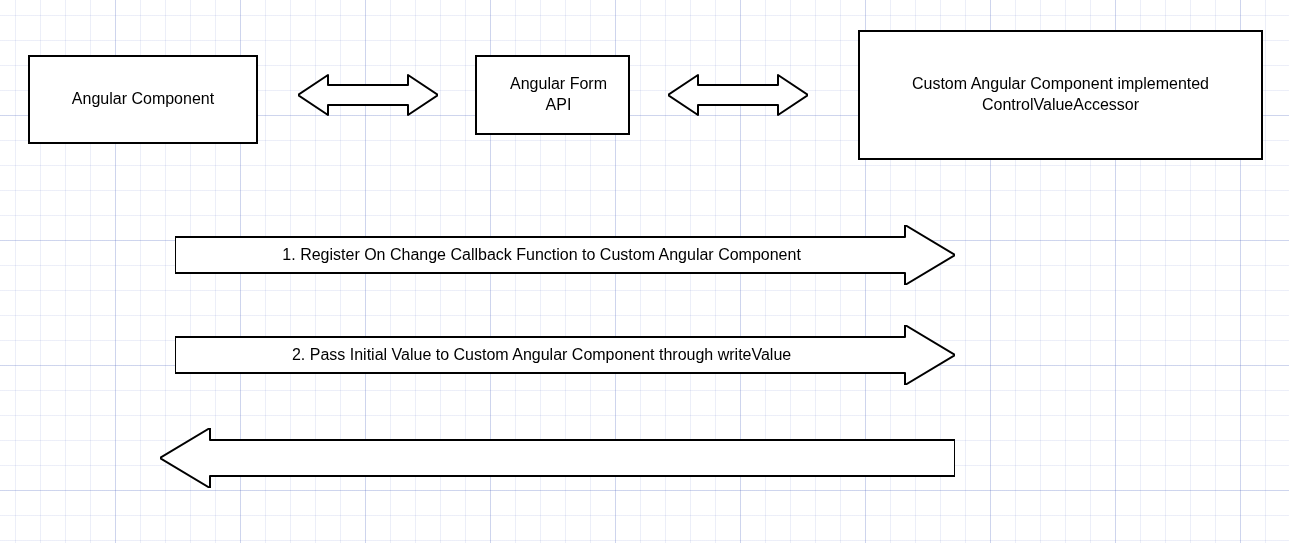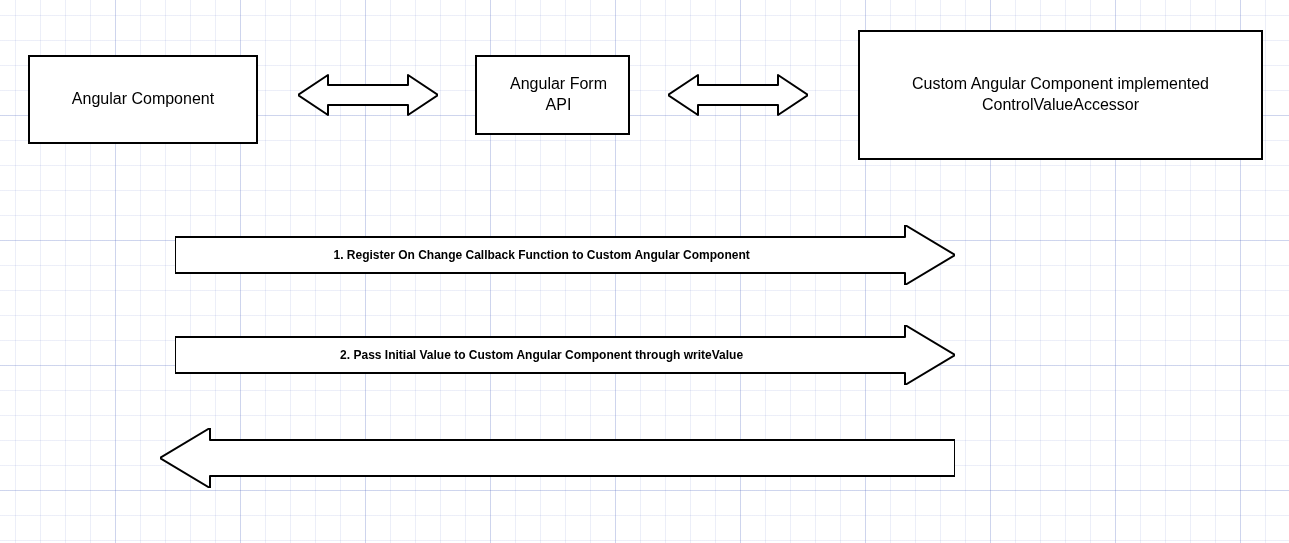--- a/index.html
+++ b/index.html
@@ -44,24 +44,23 @@
   .bi-arrow svg { display: block; }
   .step-arrow {
     position: absolute;
   }
   .step-arrow svg { display: block; }
   .step-label {
     position: absolute;
     left: 50%;
     top: 50%;
     transform: translate(-50%, -50%);
-    font-size: 12px;
+    font-size: 16px;
     white-space: nowrap;
     text-align: center;
-    font-weight: bold;
   }
 </style>
 </head>
 <body>
 
 <div class="node" style="left:28px; top:55px; width:230px; height:89px;">
   <span>Angular Component</span>
 </div>
 
 <div class="node" style="left:475px; top:55px; width:155px; height:80px;padding-left:22px;">

